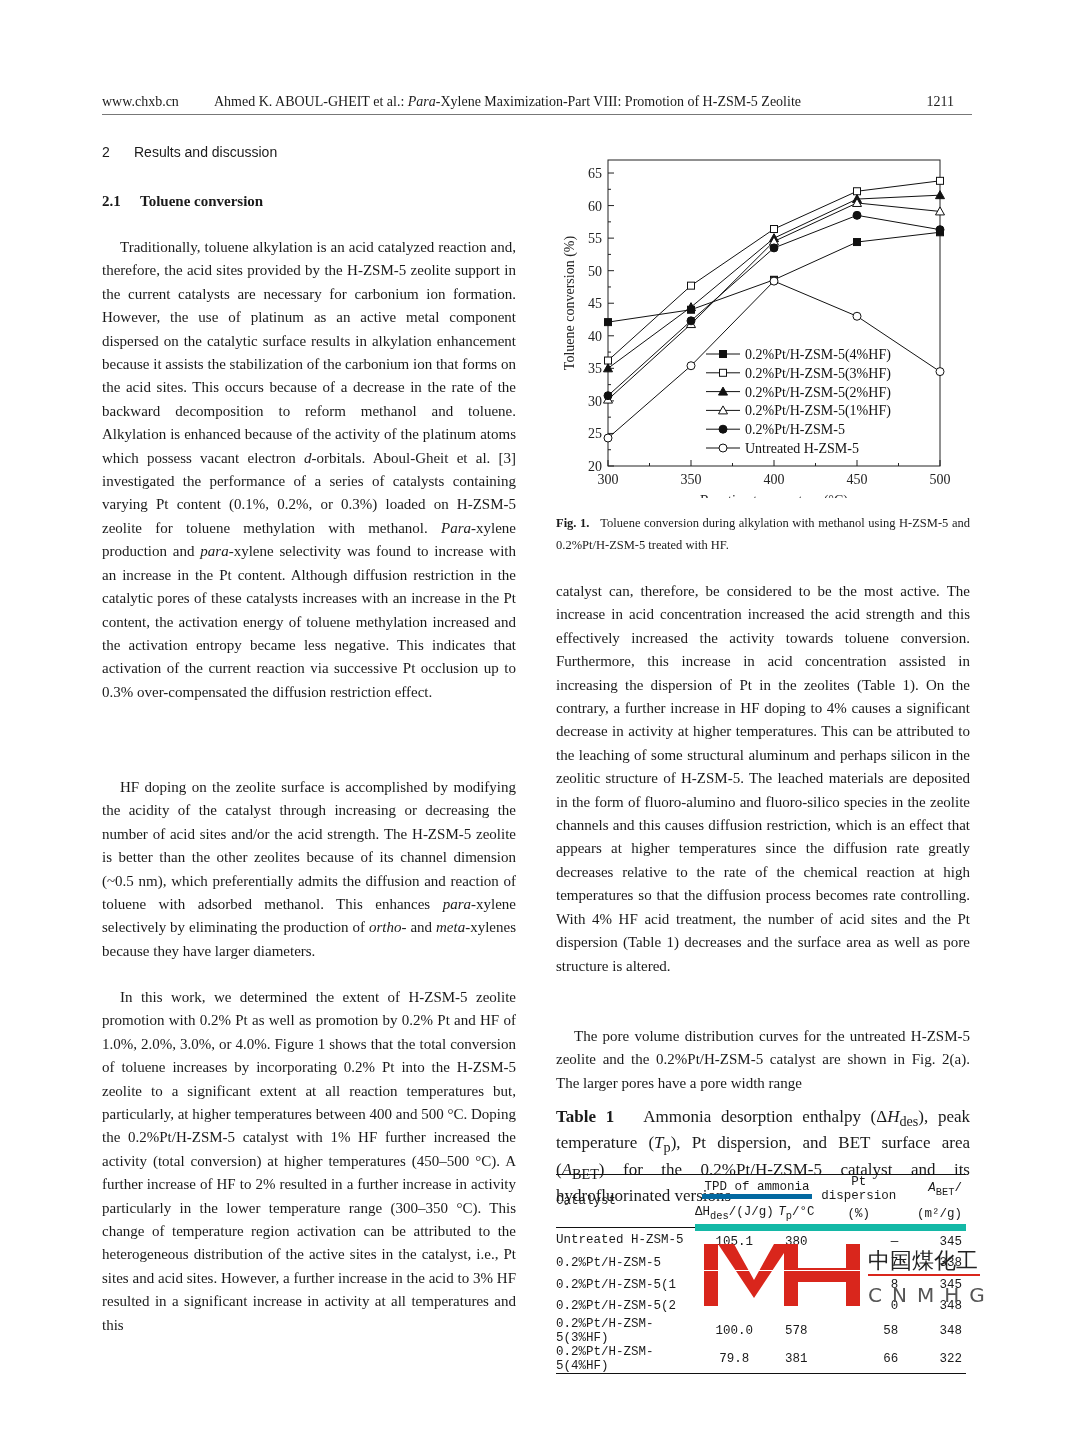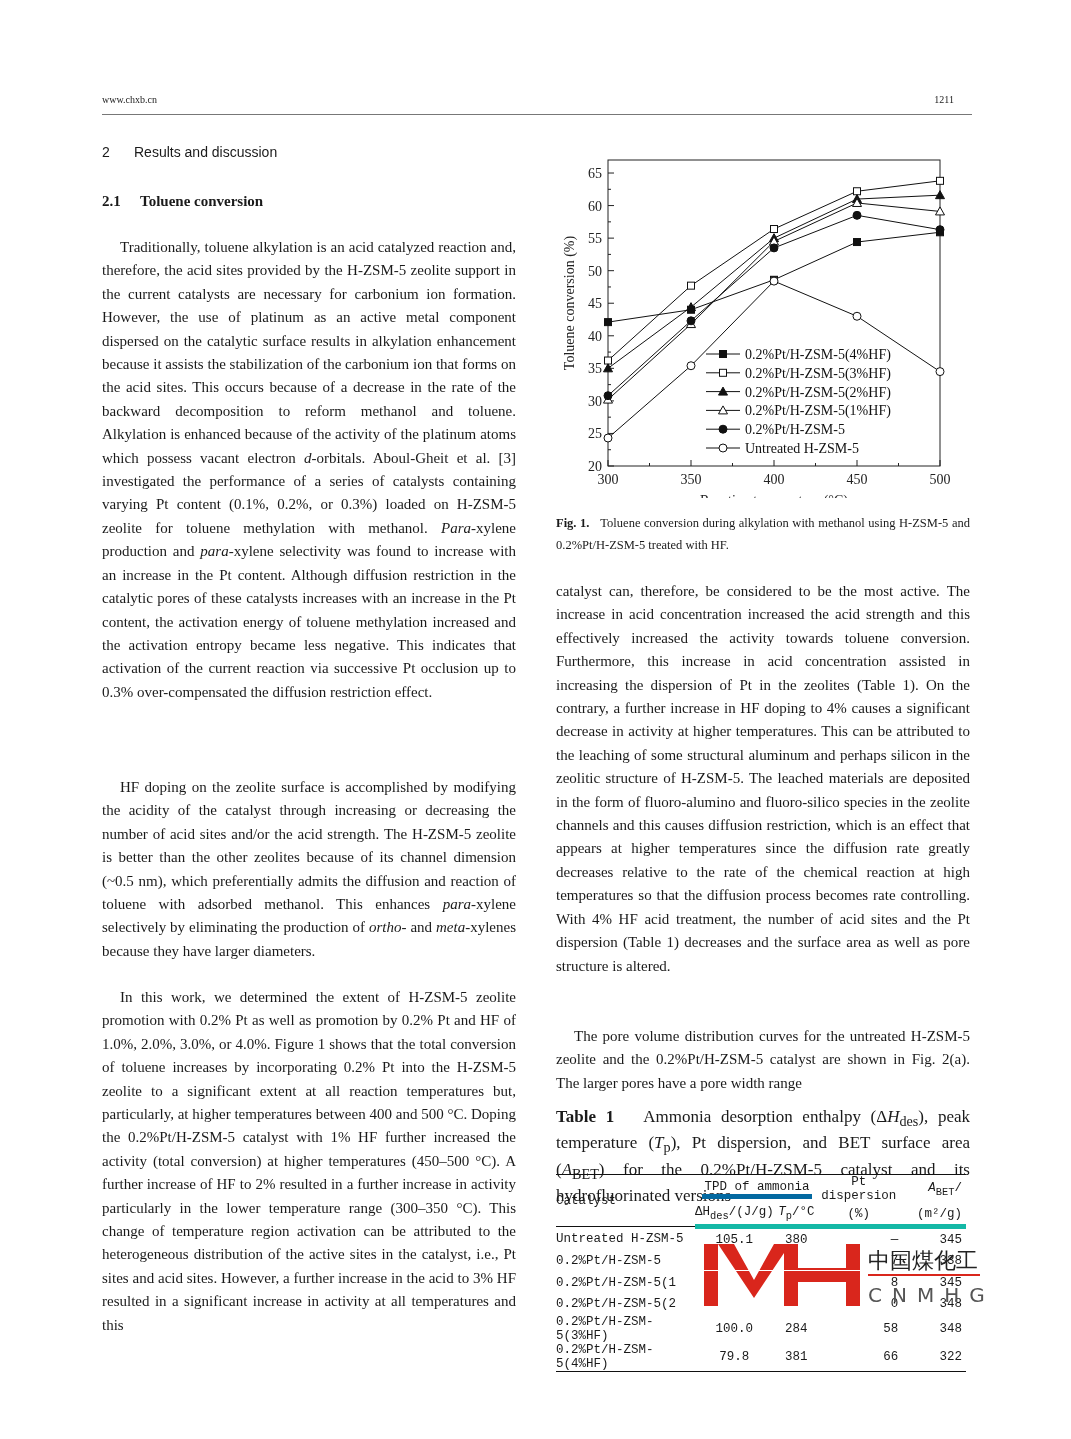--- a/index.html
+++ b/index.html
@@ -1,54 +1,55 @@
 <!DOCTYPE html>
 <html><head>
 <meta charset="utf-8">
 <style>
   html, body { margin: 0; padding: 0; background: #ffffff; }
   body { width: 1071px; height: 1439px; position: relative; overflow: hidden;
          font-family: "Liberation Serif", "DejaVu Serif", serif; color: #1a1a1a; }
   .header { position: absolute; left: 102px; top: 92px; width: 870px; height: 22px;
-            font-size: 10px; border-bottom: 1px solid #777; }
+            font-size: 14px; border-bottom: 1px solid #777; }
   .header .site { position: absolute; left: 0; top: 2px; }
   .header .title { position: absolute; left: 112px; top: 2px; }
   .header .page { position: absolute; right: 18px; top: 2px; }
   .section-title { position: absolute; left: 102px; top: 144px; font-family: "Liberation Sans", "DejaVu Sans", sans-serif;
                    font-size: 14px; }
   .section-title .num { display: inline-block; width: 32px; }
   .subsection-title { position: absolute; left: 102px; top: 193px; font-size: 15px; font-weight: bold; }
   .subsection-title .num { display: inline-block; width: 38px; }
   .para { position: absolute; font-size: 15px; line-height: 23.4px; text-align: justify; width: 414px; margin: 0; }
   .para.indent { text-indent: 18px; }
   .fig { position: absolute; left: 556px; top: 158px; width: 416px; height: 340px; }
   .fig svg text { font-family: "Liberation Serif", "DejaVu Serif", serif; }
   .caption { position: absolute; left: 556px; top: 512px; width: 414px; font-size: 12.5px; line-height: 22px; text-align: justify; }
   .caption b { font-weight: bold; }
   .table-caption { position: absolute; left: 556px; top: 1106px; width: 414px; font-size: 17px; line-height: 22px; text-align: justify; }
   table.t1 { position: absolute; left: 556px; top: 1174px; width: 410px; border-collapse: collapse; font-size: 12.5px; font-family: Liberation Mono, monospace; }
   table.t1 th { font-weight: normal; padding: 0; height: 21px; }
   table.t1 td { padding: 0; height: 21.5px; }
   table.t1 .topline th { border-top: 1.6px solid #111; }
-  table.t1 .subhdr th { border-bottom: 5px solid #14b8a6; }
+  table.t1 .subhdr th { border-bottom: 7px solid #14b8a6; }
   table.t1 tr.last td { border-bottom: 1.6px solid #111; }
   .tpd-line { border-bottom: 5px solid #0369a1; }
   .c-name { text-align: left; width: 152px; }
   .c-dh { text-align: center; width: 64px; }
   .c-tp { text-align: center; width: 48px; }
   .c-pt { text-align: right; width: 80px; padding-right: 6px !important; }
   .c-a { text-align: right; width: 60px; padding-right: 4px !important; }
   .watermark { position: absolute; left: 672px; top: 1240px; width: 310px; height: 68px; padding-left: 32px; }
   i { font-style: italic; }
 </style>
 </head>
 <body>
 
 <div class="header">
   <span class="site">www.chxb.cn</span>
+  <span class="title"><span>Ahmed K. ABOUL-GHEIT et al.: </span><i>Para</i><span>-Xylene Maximization-Part VIII: Promotion of H-ZSM-5 Zeolite</span></span>
   <span class="page">1211</span>
 </div>
 
 <div class="section-title"><span class="num">2</span><span>Results and discussion</span></div>
 <div class="subsection-title"><span class="num">2.1</span><span>Toluene conversion</span></div>
 
 <p class="para indent" style="left:102px; top:236px;"><span>Traditionally, toluene alkylation is an acid catalyzed reaction and, therefore, the acid sites provided by the H-ZSM-5 zeolite support in the current catalysts are necessary for carbonium ion formation. However, the use of platinum as an active metal component dispersed on the catalytic surface results in alkylation enhancement because it assists the stabilization of the carbonium ion that forms on the acid sites. This occurs because of a decrease in the rate of the backward decomposition to reform methanol and toluene. Alkylation is enhanced because of the activity of the platinum atoms which possess vacant electron </span><i>d</i><span>-orbitals. Aboul-Gheit et al. [3] investigated the performance of a series of catalysts containing varying Pt content (0.1%, 0.2%, or 0.3%) loaded on H-ZSM-5 zeolite for toluene methylation with methanol. </span><i>Para</i><span>-xylene production and </span><i>para</i><span>-xylene selectivity was found to increase with an increase in the Pt content. Although diffusion restriction in the catalytic pores of these catalysts increases with an increase in the Pt content, the activation energy of toluene methylation increased and the activation entropy became less negative. This indicates that activation of the current reaction via successive Pt occlusion up to 0.3% over-compensated the diffusion restriction effect.</span></p>
 
 <p class="para indent" style="left:102px; top:776px;"><span>HF doping on the zeolite surface is accomplished by modifying the acidity of the catalyst through increasing or decreasing the number of acid sites and/or the acid strength. The H-ZSM-5 zeolite is better than the other zeolites because of its channel dimension (~0.5 nm), which preferentially admits the diffusion and reaction of toluene with adsorbed methanol. This enhances </span><i>para</i><span>-xylene selectively by eliminating the production of </span><i>ortho</i><span>- and </span><i>meta</i><span>-xylenes because they have larger diameters.</span></p>
 
@@ -219,21 +220,21 @@
       <tr>
         <td class="c-name">0.2%Pt/H-ZSM-5(2</td>
         <td class="c-dh"></td>
         <td class="c-tp"></td>
         <td class="c-pt">0</td>
         <td class="c-a">348</td>
       </tr>
       <tr>
         <td class="c-name">0.2%Pt/H-ZSM-5(3%HF)</td>
         <td class="c-dh">100.0</td>
-        <td class="c-tp">284</td>
+        <td class="c-tp">578</td>
         <td class="c-pt">58</td>
         <td class="c-a">348</td>
       </tr>
       <tr class="last">
         <td class="c-name">0.2%Pt/H-ZSM-5(4%HF)</td>
         <td class="c-dh">79.8</td>
         <td class="c-tp">381</td>
         <td class="c-pt">66</td>
         <td class="c-a">322</td>
       </tr>

